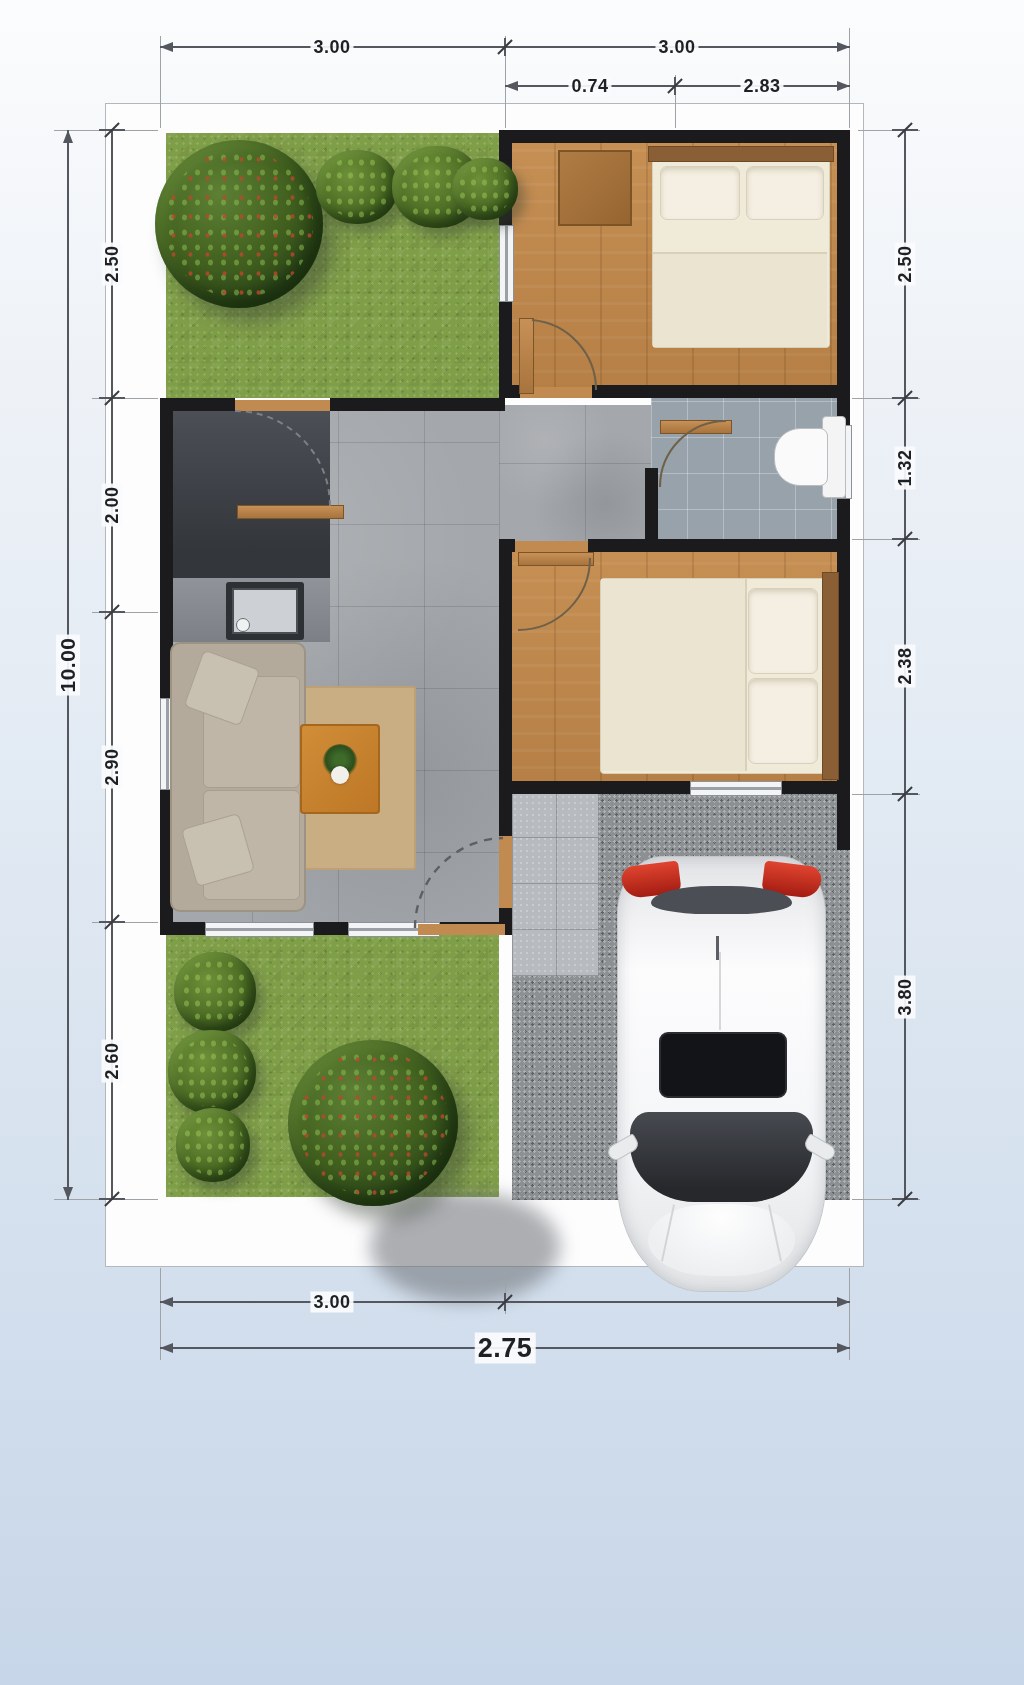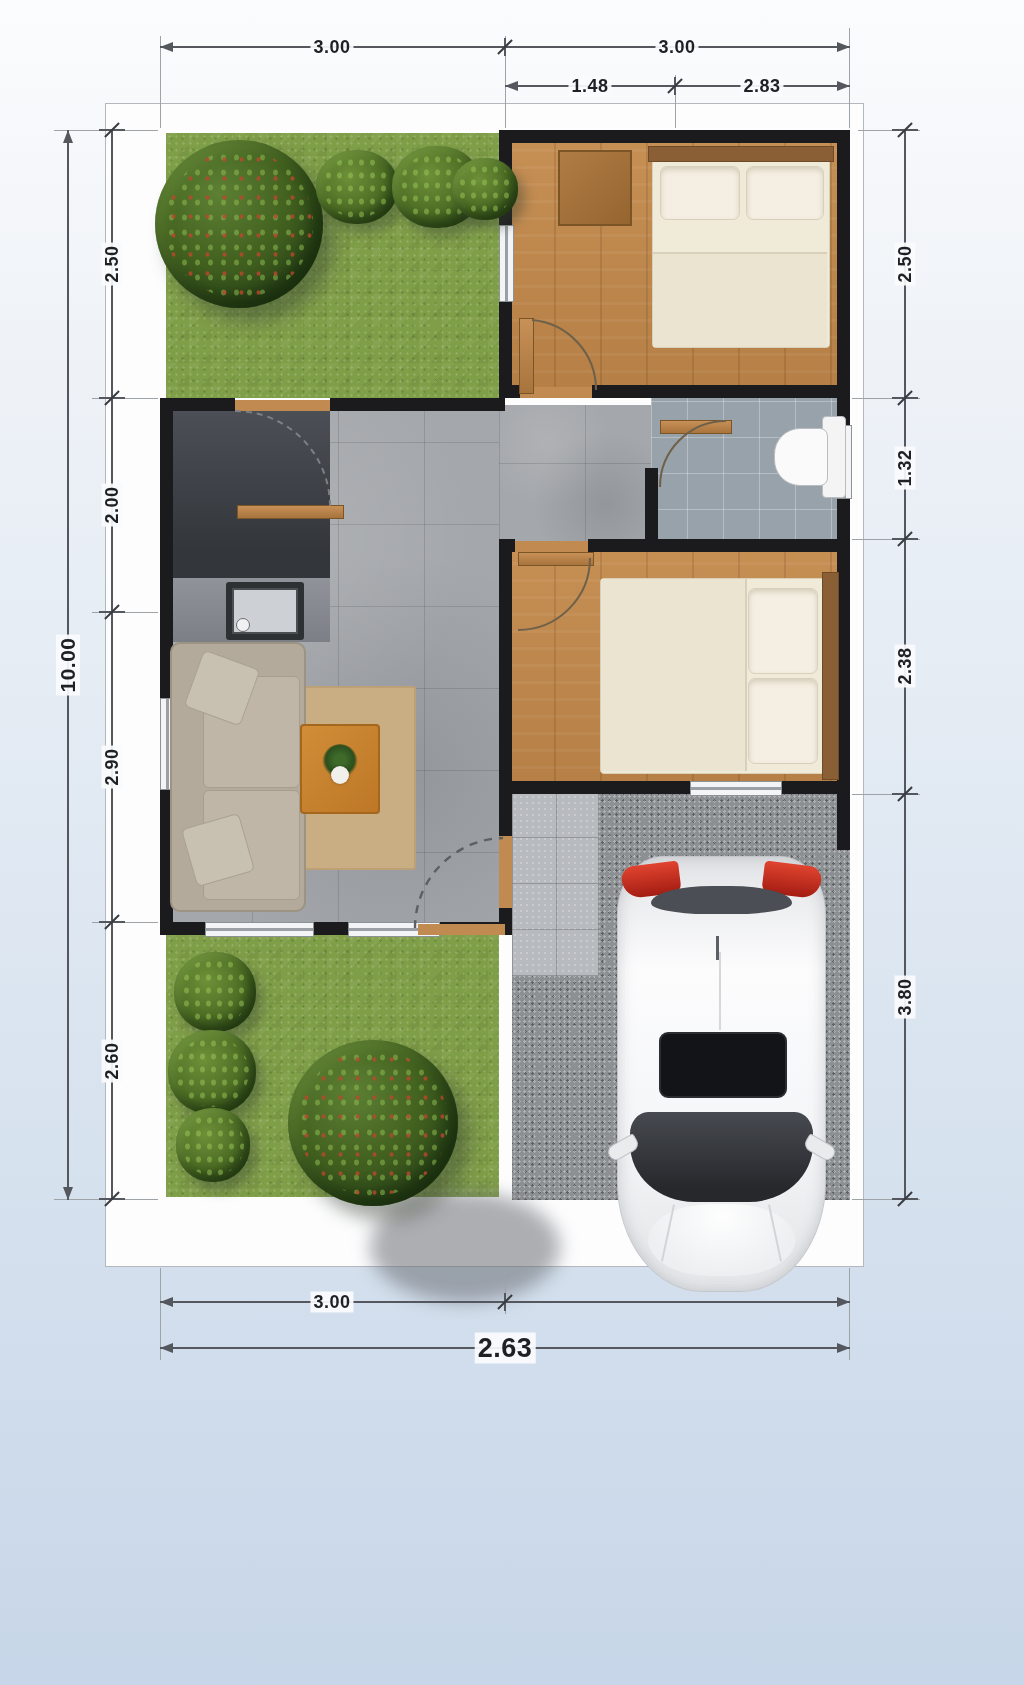--- a/index.html
+++ b/index.html
@@ -248,21 +248,21 @@
   </div>
 <span class="abs dlabel" style="left:332px;top:47px;">3.00</span>
 <span class="abs dlabel" style="left:677px;top:47px;">3.00</span>
 <div class="abs dline" style="left:505px;top:85px;width:345px;height:2px;"></div>
 <div class="abs ar ar-l" style="left:505px;top:81px;"></div>
 <div class="abs ar ar-r" style="left:837px;top:81px;"></div>
 <div class="abs tick" style="left:675px;top:86px;">
     <span class="b-v"></span>
     <span class="s"></span>
   </div>
-<span class="abs dlabel" style="left:590px;top:86px;">1.48</span>
+<span class="abs dlabel" style="left:590px;top:86px;">0.74</span>
 <span class="abs dlabel" style="left:762px;top:86px;">2.83</span>
 
 <div class="abs ext" style="left:54px;top:130px;width:104px;height:1px;"></div>
 <div class="abs ext" style="left:54px;top:1199px;width:104px;height:1px;"></div>
 <div class="abs ext" style="left:92px;top:398px;width:66px;height:1px;"></div>
 <div class="abs ext" style="left:92px;top:612px;width:66px;height:1px;"></div>
 <div class="abs ext" style="left:92px;top:922px;width:66px;height:1px;"></div>
 <div class="abs dline" style="left:67px;top:130px;width:2px;height:1070px;"></div>
 <div class="abs ar ar-u" style="left:63px;top:130px;"></div>
 <div class="abs ar ar-d" style="left:63px;top:1187px;"></div>
@@ -331,13 +331,13 @@
 <div class="abs ar ar-l" style="left:160px;top:1297px;"></div>
 <div class="abs ar ar-r" style="left:837px;top:1297px;"></div>
 <div class="abs tick" style="left:505px;top:1302px;">
     <span class="b-v"></span>
     <span class="s"></span>
   </div>
 <span class="abs dlabel" style="left:332px;top:1302px;">3.00</span>
 <div class="abs dline" style="left:160px;top:1347px;width:690px;height:2px;"></div>
 <div class="abs ar ar-l" style="left:160px;top:1343px;"></div>
 <div class="abs ar ar-r" style="left:837px;top:1343px;"></div>
-<span class="abs dlabel huge" style="left:505px;top:1348px;">2.63</span>
+<span class="abs dlabel huge" style="left:505px;top:1348px;">2.75</span>
 
 </body></html>

